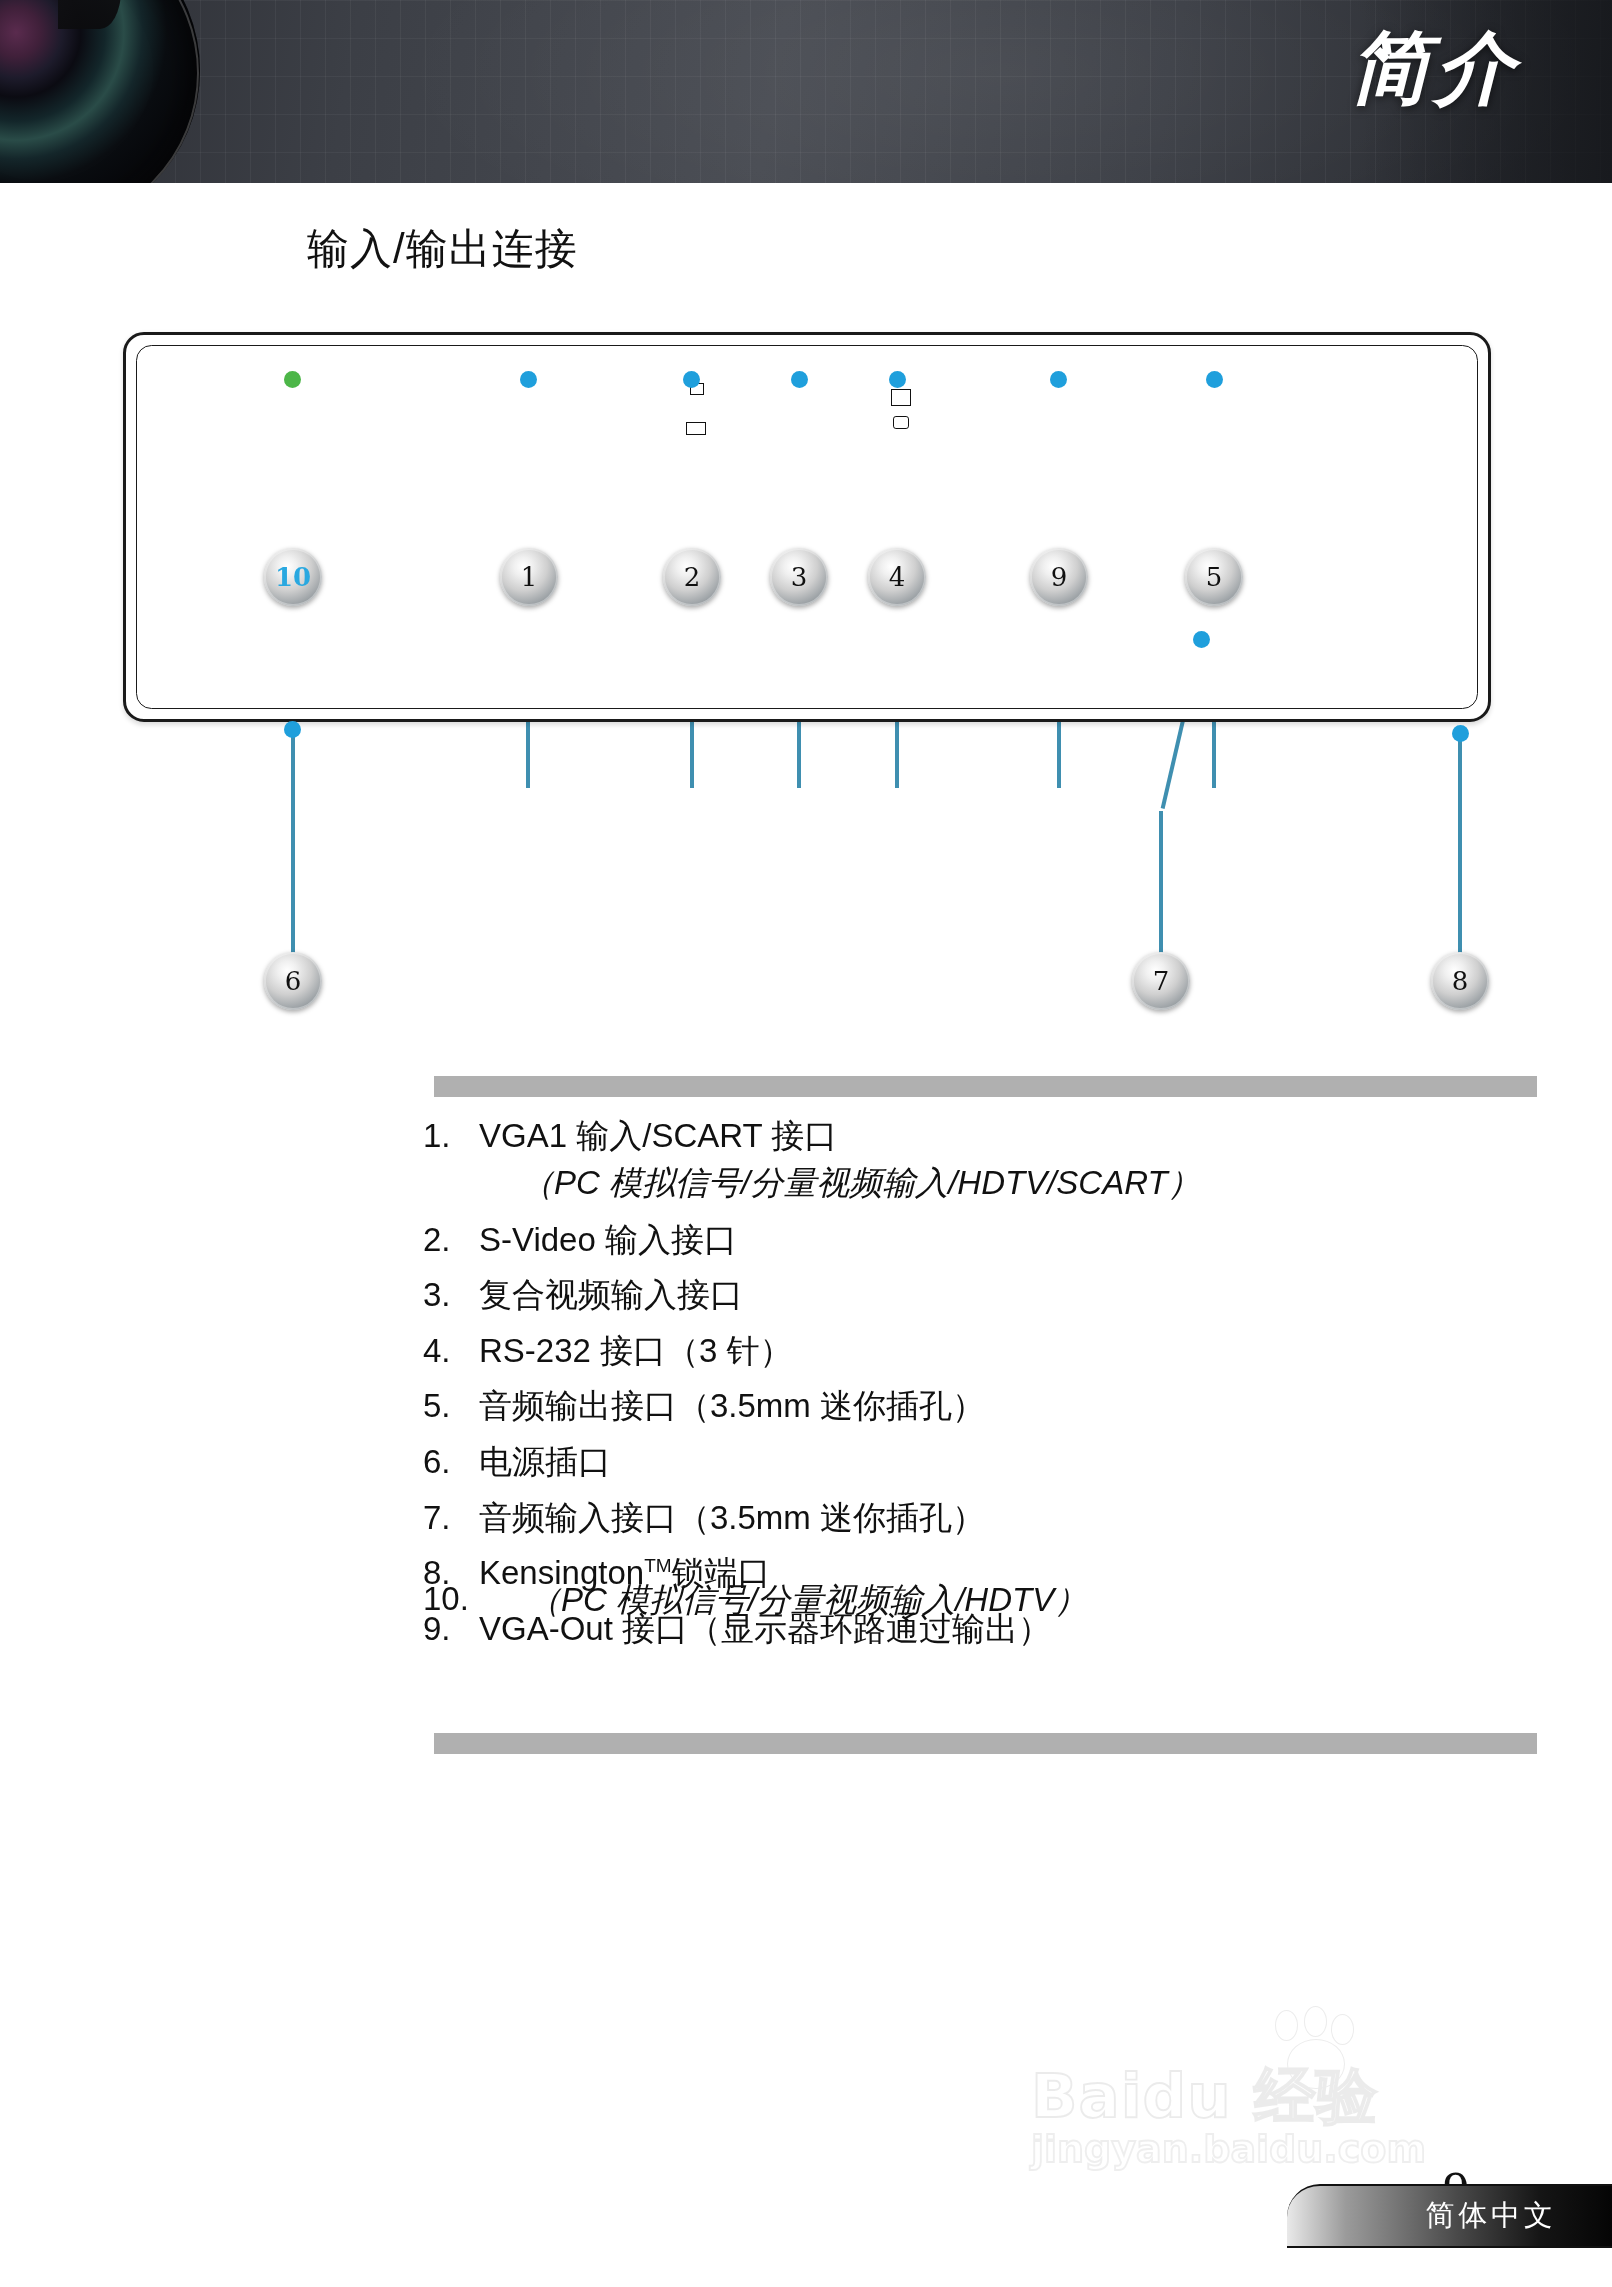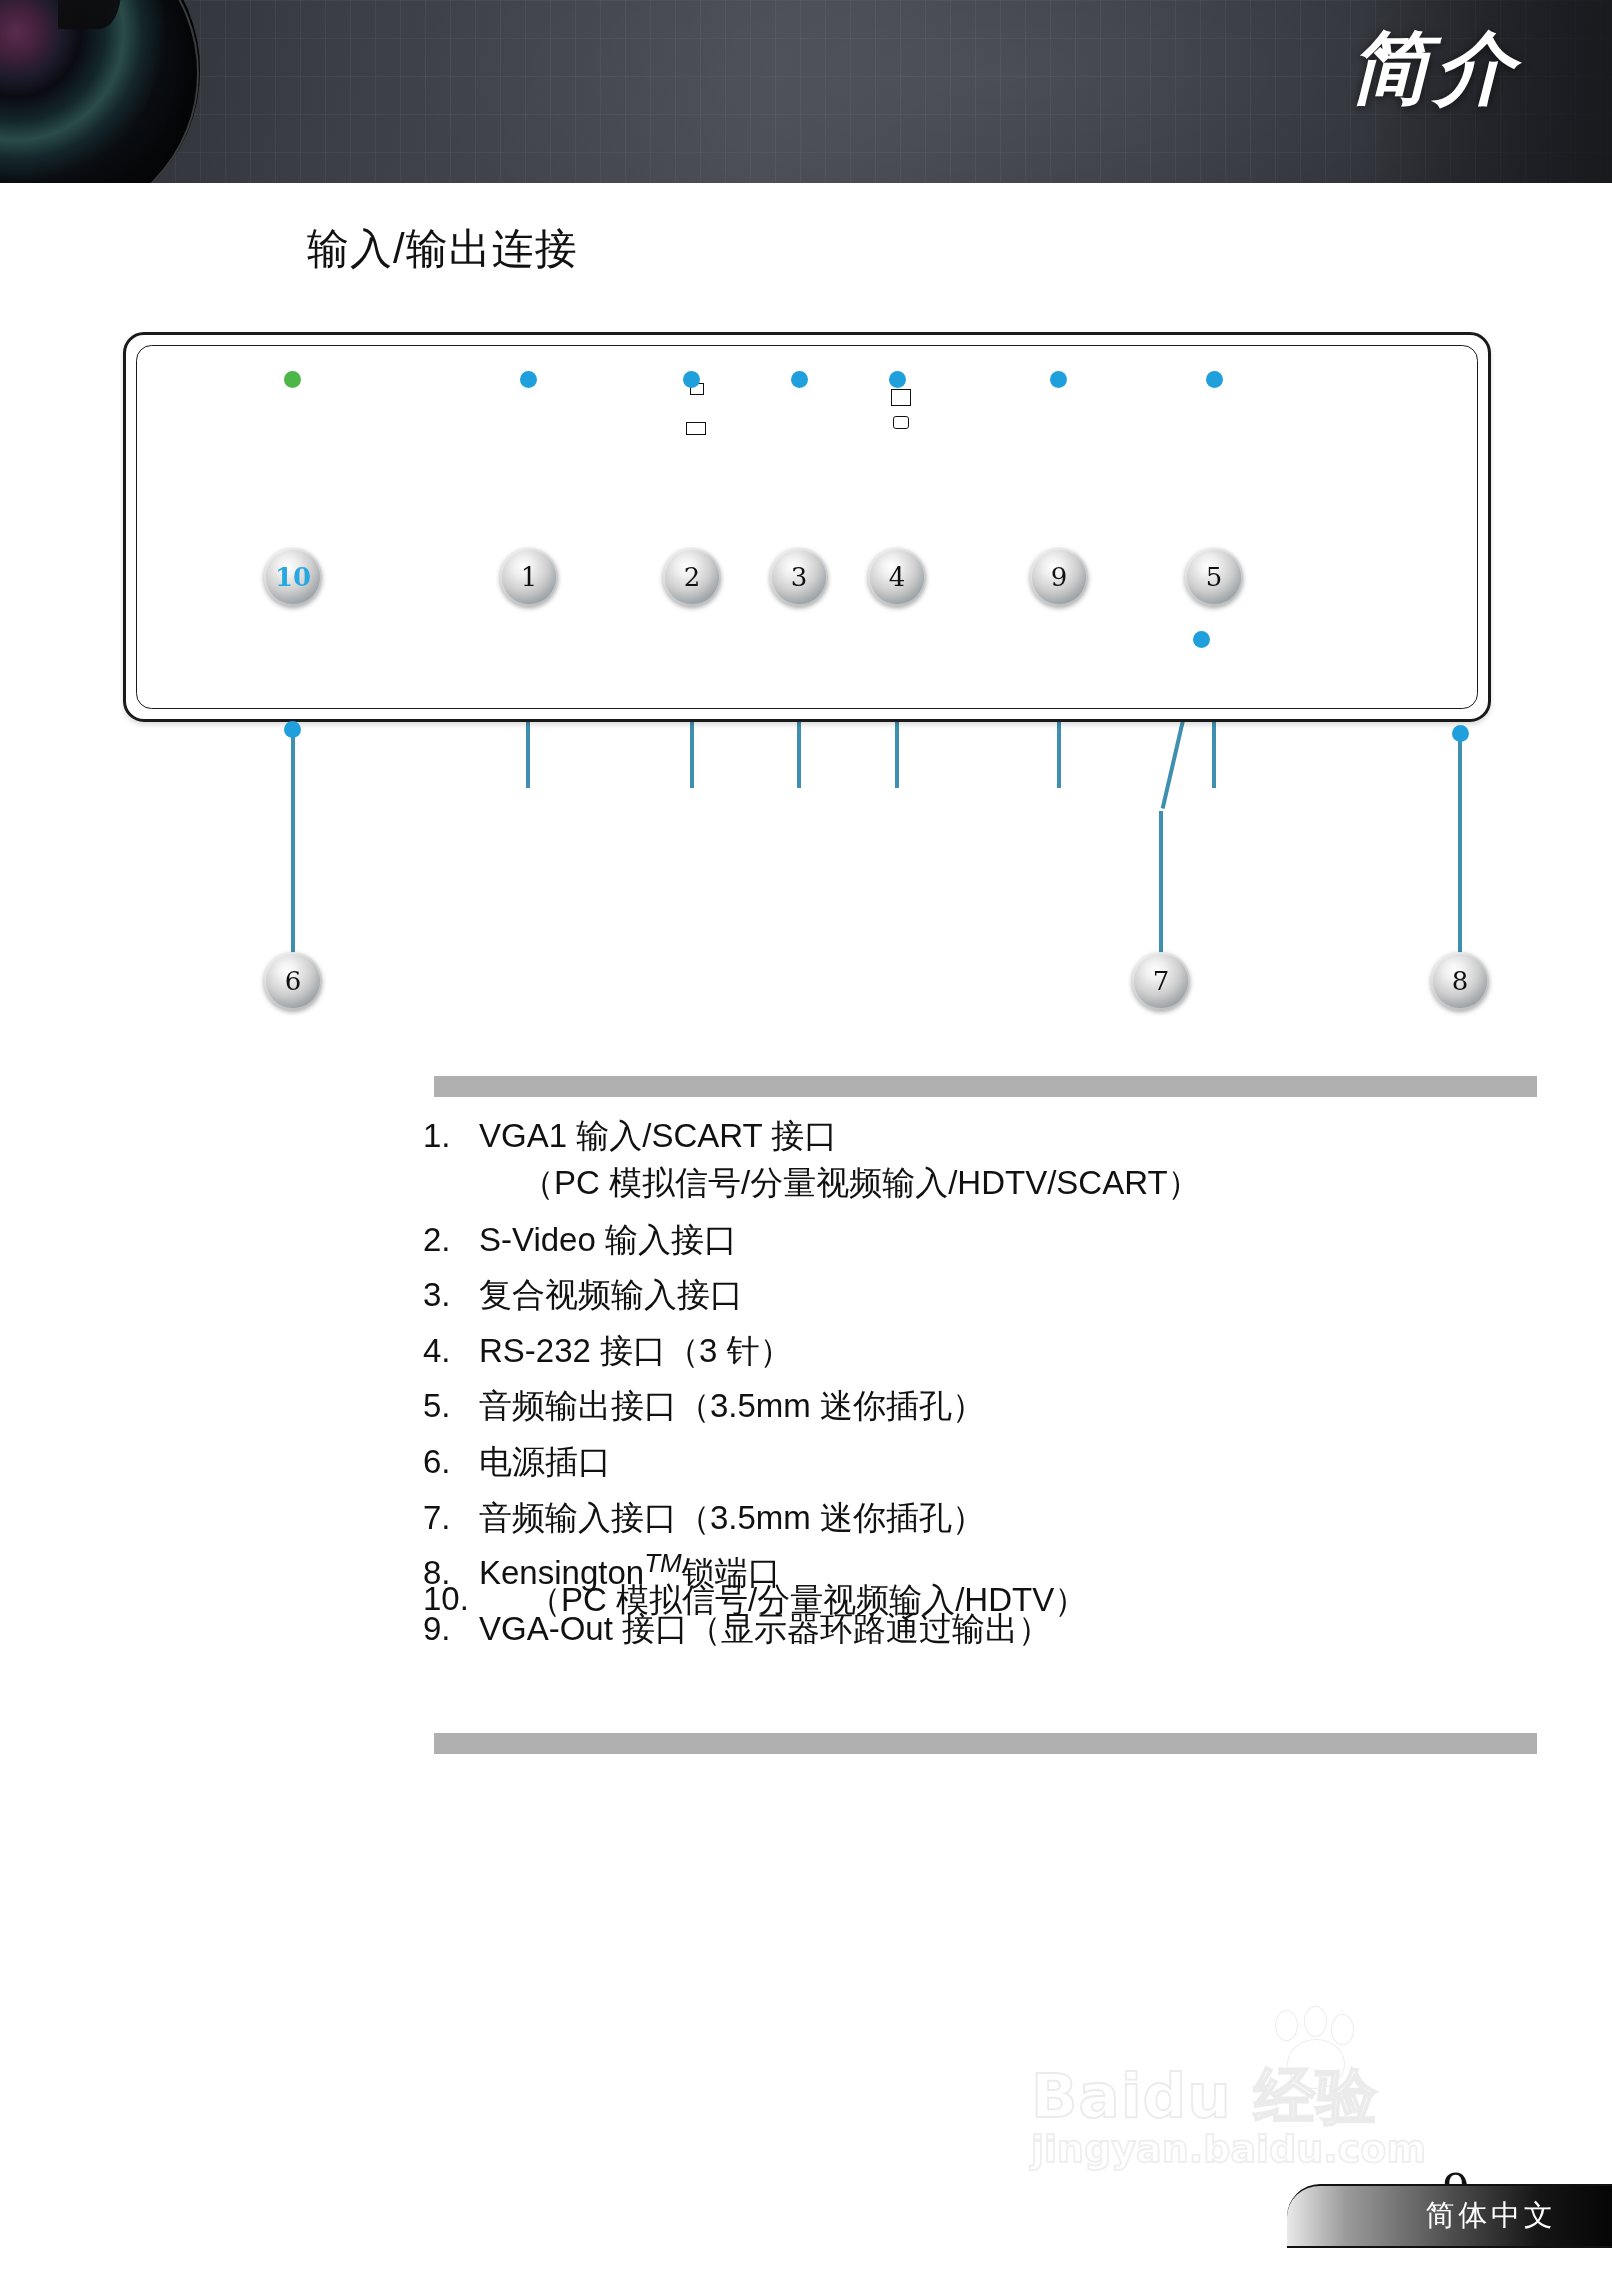--- a/index.html
+++ b/index.html
@@ -237,23 +237,23 @@
   }
 
   
   .sepbar{position:absolute;height:21px;background:#b0b0b0;}
 
   
   .list{position:absolute;left:423px;top:865px;width:1095px;}
   .li{display:flex;margin-bottom:9.6px;}
   .li .num{width:56px;flex:0 0 56px;font-size:33px;line-height:46px;color:#111;}
   .li .txt{font-size:33px;line-height:46px;color:#111;}
-  .li .sub{font-size:33px;line-height:48px;color:#111;padding-left:42px;}
+  .li .sub{font-size:33px;line-height:48px;color:#111;padding-left:42px;font-style:italic;}
   .li-col{display:flex;flex-direction:column;}
-  sup.tm{font-size:26px;vertical-align:super;line-height:0;font-style:italic;}
+  sup.tm{font-size:19px;vertical-align:super;line-height:0;}
 
   .bluenote{
     position:absolute;left:437px;top:1308px;width:1105px;
     font-size:36px;font-style:italic;font-weight:700;color:#3b5ca8;
     letter-spacing:1px;
   }
 
   
   .pagenum{
     position:absolute;right:142px;bottom:72px;

